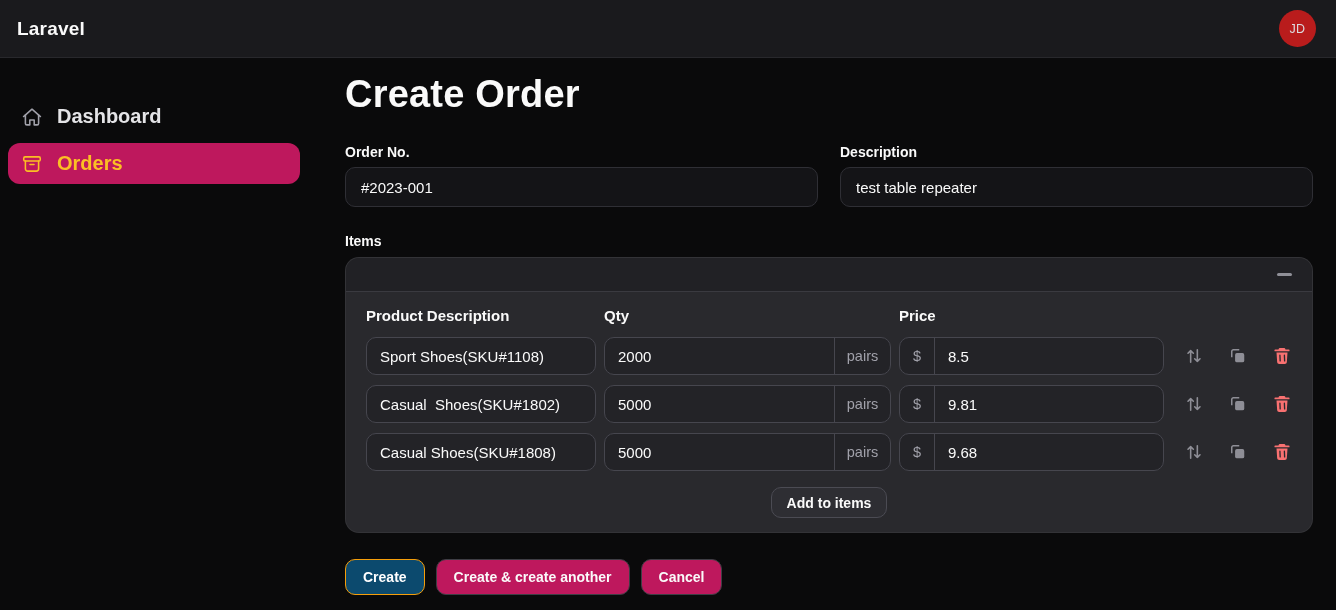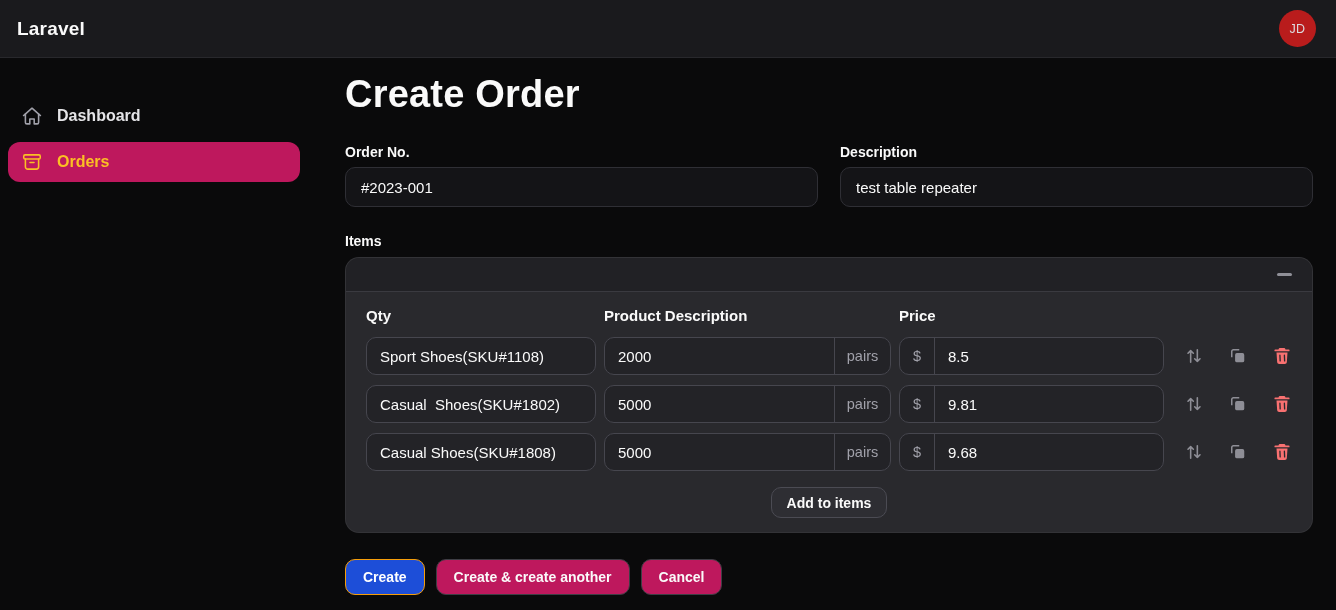--- a/index.html
+++ b/index.html
@@ -24,21 +24,21 @@
   }
   .avatar span { font-size: 12.5px; color: #dcdce0; font-weight: 500; letter-spacing: .3px; }
   
   .shell { display: flex; height: 552px; }
   .sidebar { width: 308px; flex: 0 0 308px; padding: 38px 8px 0 8px; }
   .nav-item {
     display: flex; align-items: center; gap: 14px;
     padding: 9px 16px 9px 13px; border-radius: 12px;
     cursor: pointer; margin-bottom: 6px;
   }
-  .nav-item .label { font-size: 16px; font-weight: 600; color: #e4e4e7; }
+  .nav-item .label { font-size: 20px; font-weight: 600; color: #e4e4e7; }
   .nav-item .icon { width: 22px; height: 22px; color: #a1a1aa; display: flex; }
   .nav-item.active { background: #be185d; }
   .nav-item.active .label, .nav-item.active .icon { color: #fbbf24; }
   .icon svg { width: 100%; height: 100%; }
   
   main { flex: 1; padding: 18px 26px 0 37px; }
   h1 { font-size: 38px; font-weight: 700; letter-spacing: .2px; line-height: 36px; }
   .form-grid {
     display: grid; grid-template-columns: 1fr 1fr; column-gap: 22px;
     margin-top: 32px;
@@ -92,21 +92,21 @@
   .icon-btn svg { width: 20px; height: 20px; }
   .icon-btn.gray { color: #8e8e96; }
   .icon-btn.danger { color: #f87171; }
   .add-wrap { display: flex; justify-content: center; margin-top: 16px; }
   .btn {
     border-radius: 10px; font-size: 14px; font-weight: 700; color: #fafafa;
     background: #be185d; border: 1px solid #3e3e45; cursor: pointer;
     padding: 0 17px; height: 36px; font-family: "Liberation Sans", sans-serif;
   }
   .btn.small { height: 31px; padding: 0 15px; background: #2e2e33; border-color: #4b4b53; }
-  .btn.primary { background: #1d4ed8; border-color: #f59e0b; color: #ffffff; }
+  .btn.primary { background: #0c4a6e; border-color: #f59e0b; color: #ffffff; }
   .actions { display: flex; gap: 11px; margin-top: 26px; }
 </style>
 </head>
 <body>
 
 <header class="topbar">
   <div class="brand">Laravel</div>
   <div class="avatar">
     <span>JD</span>
   </div>
@@ -153,22 +153,22 @@
       <label class="field-label">Items</label>
 
       <section class="panel">
         <div class="panel-header">
           <button class="collapse-btn">
             <span class="minus"></span>
           </button>
         </div>
         <div class="panel-body">
           <div class="thead">
+            <span>Product Description</span>
             <span>Qty</span>
-            <span>Product Description</span>
             <span>Price</span>
             <span></span>
           </div>
 
           <div class="trow">
             <input class="row-input" type="text" value="Sport Shoes(SKU#1108)" style="">
             <div class="group">
               <input class="row-input" type="text" value="2000" style="">
               <span class="affix suffix">pairs</span>
             </div>

